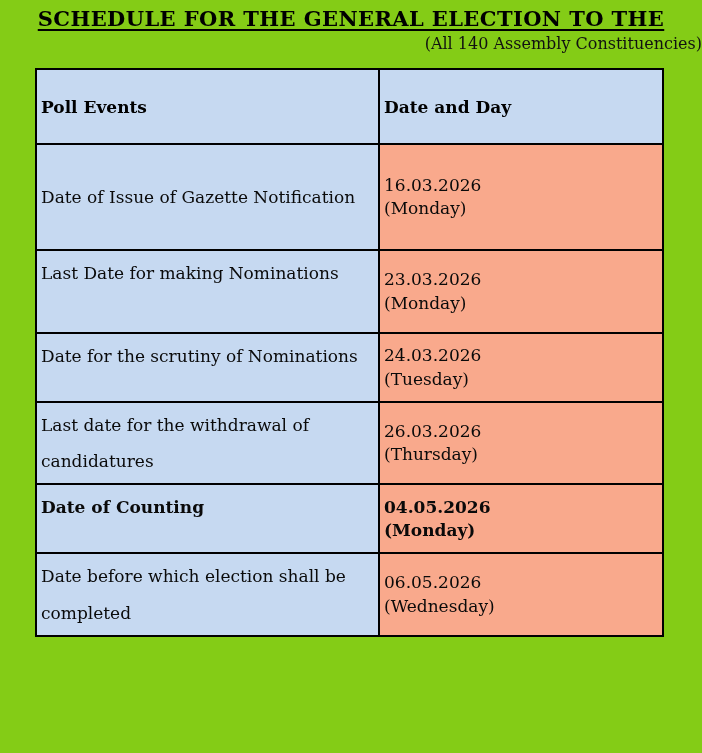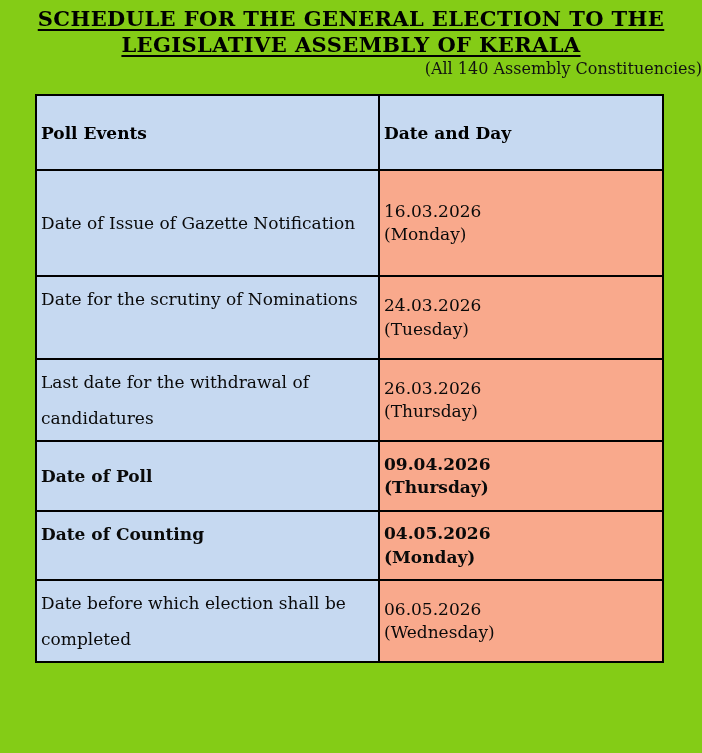--- a/index.html
+++ b/index.html
@@ -67,40 +67,39 @@
     line-height: 2.12;
   }
   tbody td.date {
     background: var(--date-bg, #f9a98c);
     font-size: 17px;
     line-height: 1.38;
   }
   
   tbody tr:nth-child(1) { height: 106px; }
   tbody tr:nth-child(2) { height: 83px; }
-  tbody tr:nth-child(3) { height: 82px; }
+  tbody tr:nth-child(3) { height: 69px; }
   tbody tr:nth-child(4) { height: 70px; border-radius: 9px; }
   tbody tr:nth-child(5) { height: 69px; }
   tbody tr:nth-child(6) { height: 68px; }
   tbody tr:nth-child(7) { height: 70px; }
   
   tbody tr:nth-child(2) td.event,
   tbody tr:nth-child(3) td.event,
   tbody tr:nth-child(5) td.event,
   tbody tr:nth-child(6) td.event { vertical-align: top; }
   tbody tr.emphasis td { font-weight: bold; }
 </style>
 </head>
 <body>
 
 <div class="page">
 
   <div class="title-block">
     <span class="title-line">SCHEDULE FOR THE GENERAL ELECTION TO THE</span>
-    <span class="title-line">LEGISLATIVE ASSEMBLY OF KERALA</span>
     <div class="subtitle">(All 140 Assembly Constituencies)</div>
   </div>
 
   <table class="schedule">
     <colgroup>
       <col class="c-event">
       <col class="c-date">
     </colgroup>
     <thead>
       <tr>
@@ -110,44 +109,44 @@
     </thead>
     <tbody id="schedule-body">
   <tr>
     <td class="event">Date of Issue of Gazette Notification</td>
     <td class="date">
       <div>16.03.2026</div>
       <div>(Monday)</div>
     </td>
   </tr>
 
+  <tr>
+    <td class="event">Last Date for making Nominations</td>
+    <td class="date">
+      <div>23.03.2026</div>
+      <div>(Monday)</div>
+    </td>
+  </tr>
 
   <tr>
     <td class="event">Date for the scrutiny of Nominations</td>
     <td class="date">
       <div>24.03.2026</div>
       <div>(Tuesday)</div>
     </td>
   </tr>
 
   <tr>
     <td class="event">Last date for the withdrawal of candidatures</td>
     <td class="date">
       <div>26.03.2026</div>
       <div>(Thursday)</div>
     </td>
   </tr>
 
-  <tr class="emphasis">
-    <td class="event">Date of Poll</td>
-    <td class="date">
-      <div>09.04.2026</div>
-      <div>(Thursday)</div>
-    </td>
-  </tr>
 
   <tr class="emphasis">
     <td class="event">Date of Counting</td>
     <td class="date">
       <div>04.05.2026</div>
       <div>(Monday)</div>
     </td>
   </tr>
 
   <tr>

